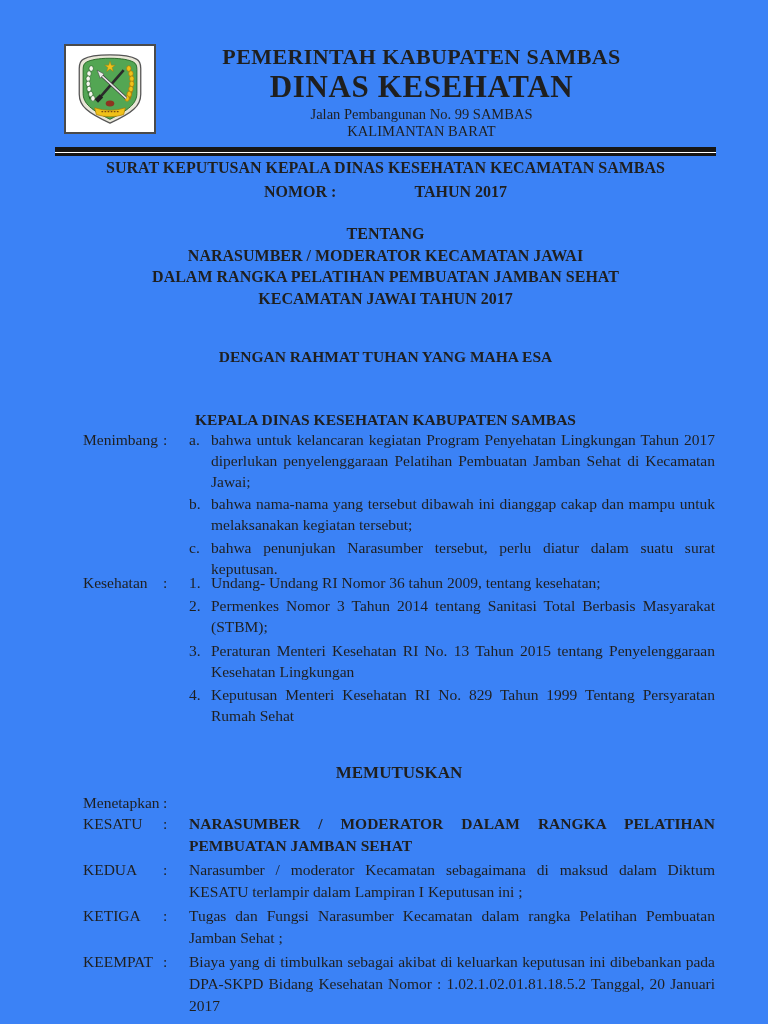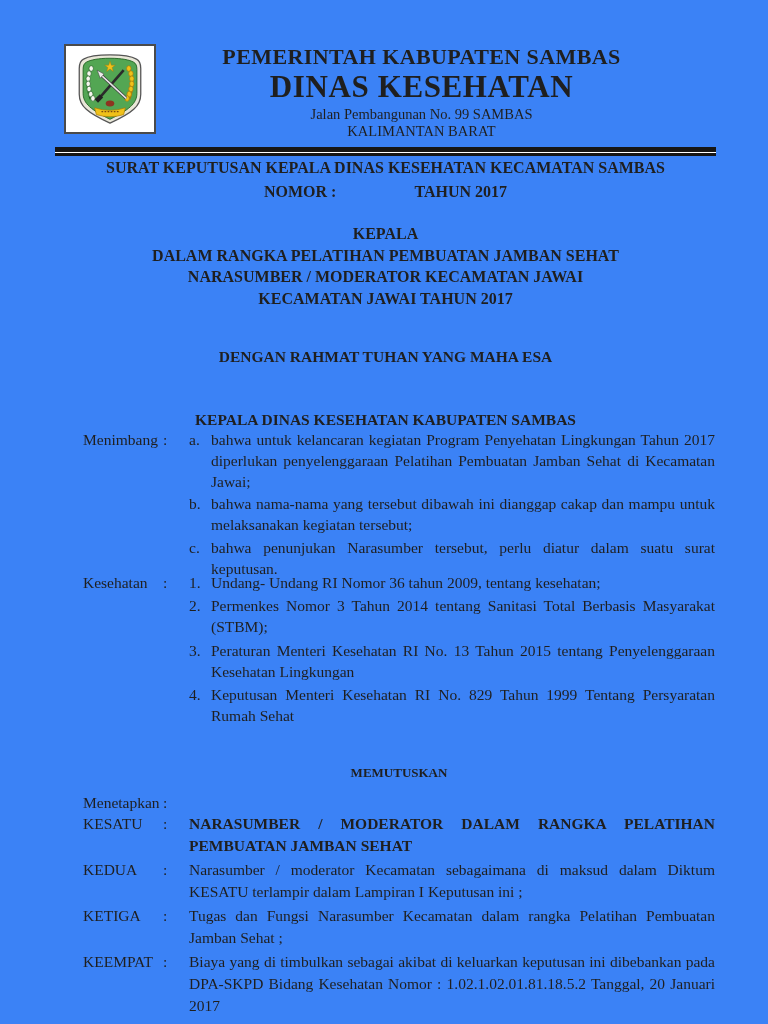--- a/index.html
+++ b/index.html
@@ -37,21 +37,21 @@
   .row{display:flex;align-items:flex-start;}
   .lbl{width:80px;flex:0 0 80px;}
   .cln{width:26px;flex:0 0 26px;}
   .cnt{flex:1 1 auto;min-width:0;}
   .li{display:flex;align-items:flex-start;margin-bottom:2px;}
   .mk{width:22px;flex:0 0 22px;}
   .tx{flex:1 1 auto;text-align:justify;text-justify:inter-word;}
   .menimbang{top:430px;line-height:20.8px;}
   .mengingat{top:572px;line-height:21.2px;}
   .memutuskan{top:762px;line-height:21px;}
-  .memutuskan-heading{text-align:center;font-weight:bold;font-size:13px;margin-bottom:9px;}
+  .memutuskan-heading{text-align:center;font-weight:bold;font-size:17px;margin-bottom:9px;}
   .decisions .row{line-height:22px;margin-bottom:2px;}
   .bold{font-weight:bold;}
 </style>
 </head>
 <body>
 
 <div class="page">
 
   <div class="letterhead">
     <div class="logo-box">
@@ -93,23 +93,23 @@
     </div>
   </div>
 
   <div class="double-rule"></div>
 
   <div class="title-block">
     <div>SURAT KEPUTUSAN KEPALA DINAS KESEHATAN KECAMATAN SAMBAS</div>
     <div class="nomor-line">
       <span>NOMOR :</span><span class="nomor-gap"></span><span>TAHUN 2017</span>
     </div>
-    <div class="tentang">KEPALA</div>
+    <div class="tentang">TENTANG</div>
+    <div>NARASUMBER / MODERATOR KECAMATAN JAWAI</div>
     <div>DALAM RANGKA PELATIHAN PEMBUATAN JAMBAN SEHAT</div>
-    <div>NARASUMBER / MODERATOR KECAMATAN JAWAI</div>
     <div>KECAMATAN JAWAI TAHUN 2017</div>
   </div>
 
   <div class="center-bold invocation">DENGAN RAHMAT TUHAN YANG MAHA ESA</div>
   <div class="center-bold authority">KEPALA DINAS KESEHATAN KABUPATEN SAMBAS</div>
 
   <div class="block menimbang">
     <div class="row">
       <div class="lbl">Menimbang</div>
       <div class="cln">:</div>

